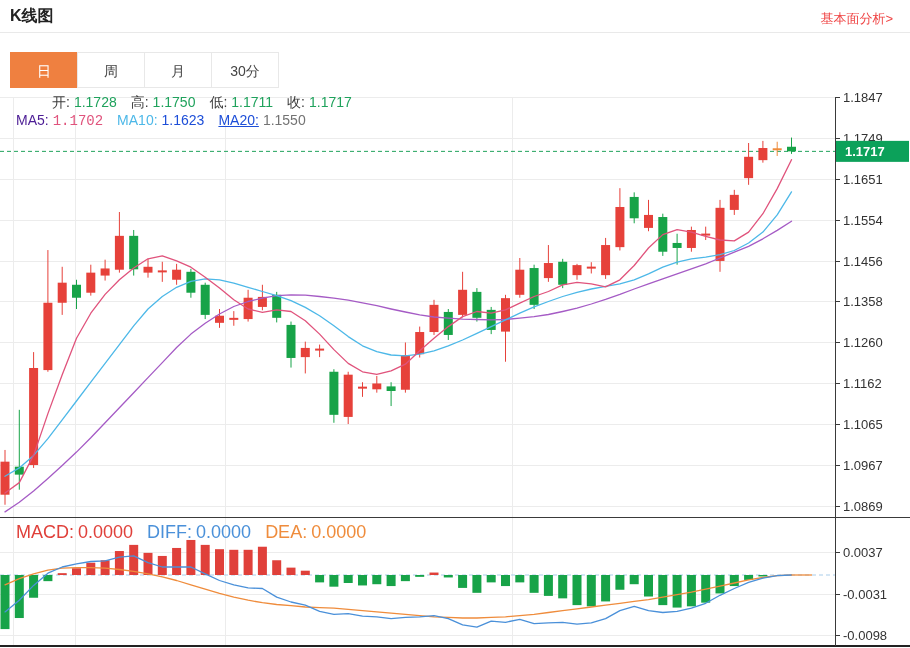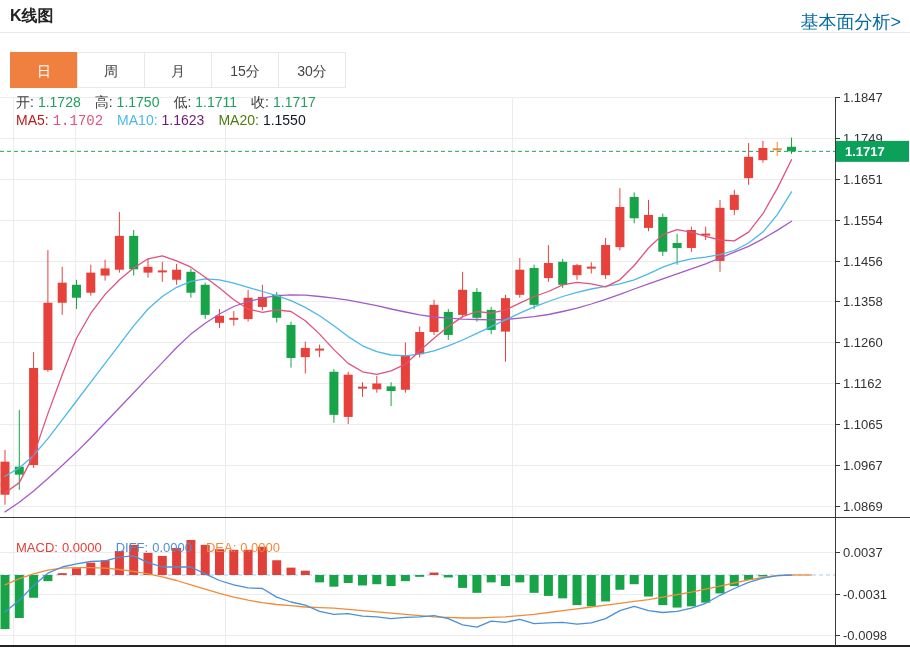--- a/index.html
+++ b/index.html
@@ -1,49 +1,48 @@
 <!DOCTYPE html>
 <html><head>
 <meta charset="utf-8">
 <style>
   html,body{margin:0;padding:0;background:#fff;}
   body{width:910px;height:648px;position:relative;overflow:hidden;
        font-family:"Liberation Sans","DejaVu Sans",sans-serif;}
   .page-header{position:absolute;top:0;left:0;width:910px;height:32px;}
   .page-title{position:absolute;left:10px;top:6px;font-size:16px;font-weight:bold;color:#222;}
-  .header-link{position:absolute;right:9px;top:10px;font-size:18px;color:#0369a1;text-decoration:none;cursor:pointer;}
+  .header-link{position:absolute;right:17px;top:10px;font-size:13px;color:#ef4444;text-decoration:none;cursor:pointer;}
   .header-divider{position:absolute;top:32px;left:0;width:910px;height:1px;background:#e9e9e9;}
   .tab-bar{position:absolute;top:52px;left:10px;height:36px;display:flex;}
   .tab{width:68px;height:36px;line-height:36px;text-align:center;font-size:14px;color:#444;
        background:#fff;border:1px solid #e8e8e8;margin-left:-1px;box-sizing:border-box;cursor:pointer;}
   .tab:first-child{margin-left:0;}
   .tab.active{background:#ef8040;border-color:#ef8040;color:#fff;}
   .chart-wrap{position:absolute;top:88px;left:0;width:910px;height:560px;}
   .overlay{position:absolute;left:16px;font-size:14px;white-space:nowrap;pointer-events:none;}
-  .ov1{top:6px;}
+  .ov1{top:6px;margin-left:36px;}
   .ov2{top:24px;}
-  .ovmacd{top:452px;font-size:13px;}
+  .ovmacd{top:434px;font-size:18px;}
   .overlay span{margin-right:4px;}
   .overlay .grp{margin-right:14px;}
   svg text{font-family:"Liberation Sans","DejaVu Sans",sans-serif;}
 </style>
 </head>
 <body>
 
 <div class="page-header">
   <span class="page-title">K线图</span>
   <a class="header-link">基本面分析&gt;</a>
 </div>
 <div class="header-divider"></div>
 
 <div class="tab-bar">
     <div class="tab active">日</div>
     <div class="tab">周</div>
     <div class="tab">月</div>
-    <div class="tab">15分</div>
     <div class="tab">30分</div>
   </div>
 
 <div class="chart-wrap">
   <svg id="chart-svg" width="910" height="560" viewBox="0 0 910 560">
       <line x1="13" y1="9" x2="13" y2="557.5" stroke="#ececec" stroke-width="1" shape-rendering="crispEdges"></line>
       <line x1="75" y1="9" x2="75" y2="557.5" stroke="#ececec" stroke-width="1" shape-rendering="crispEdges"></line>
       <line x1="225" y1="9" x2="225" y2="557.5" stroke="#ececec" stroke-width="1" shape-rendering="crispEdges"></line>
       <line x1="512" y1="9" x2="512" y2="557.5" stroke="#ececec" stroke-width="1" shape-rendering="crispEdges"></line>
       <line x1="0" y1="9.5" x2="835" y2="9.5" stroke="#ececec" stroke-width="1" shape-rendering="crispEdges"></line>
@@ -262,15 +261,15 @@
       <polyline points="5.0,496.8 19.3,490.7 33.6,485.8 47.9,482.1 62.2,480.2 76.5,479.6 90.8,479.6 105.1,480.2 119.4,481.5 133.7,483.3 148.0,485.8 162.3,488.8 176.6,492.5 190.9,496.8 205.2,501.1 219.5,505.4 233.8,509.1 248.1,512.2 262.4,514.7 276.7,516.5 291.0,517.7 305.3,519.0 319.6,519.6 333.9,520.2 348.2,521.4 362.5,522.6 376.8,523.9 391.1,525.1 405.4,526.3 419.7,527.6 434.0,528.8 448.3,529.4 462.6,530.0 476.9,530.0 491.2,529.4 505.5,528.8 519.8,527.6 534.1,526.3 548.4,524.5 562.7,522.6 577.0,520.8 591.3,519.0 605.6,517.1 619.9,515.3 634.2,513.4 648.5,511.6 662.8,509.1 677.1,506.7 691.4,504.2 705.7,501.1 720.0,498.1 734.3,495.0 748.6,491.9 762.9,489.5 777.2,487.6 791.5,487.0" fill="none" stroke="#ef8c3c" stroke-width="1.3" stroke-linejoin="round" stroke-linecap="round"></polyline>
       <polyline points="5.0,523.9 19.3,512.2 33.6,497.4 47.9,485.2 62.2,479.0 76.5,475.9 90.8,473.5 105.1,472.9 119.4,469.2 133.7,467.9 148.0,474.7 162.3,479.0 176.6,479.0 190.9,479.0 205.2,485.8 219.5,492.5 233.8,496.8 248.1,499.9 262.4,500.5 276.7,509.1 291.0,514.0 305.3,517.1 319.6,523.3 333.9,526.3 348.2,525.7 362.5,528.2 376.8,528.8 391.1,530.6 405.4,529.4 419.7,528.8 434.0,527.6 448.3,530.6 462.6,536.8 476.9,539.2 491.2,533.1 505.5,534.3 519.8,531.3 534.1,535.6 548.4,534.9 562.7,534.3 577.0,536.2 591.3,534.9 605.6,530.6 619.9,522.6 634.2,518.3 648.5,522.6 662.8,524.5 677.1,523.3 691.4,520.2 705.7,515.3 720.0,507.3 734.3,500.5 748.6,494.4 762.9,490.1 777.2,487.6 791.5,487.0" fill="none" stroke="#4a90d9" stroke-width="1.3" stroke-linejoin="round" stroke-linecap="round"></polyline>
       <line x1="791.5" y1="487" x2="812" y2="487" stroke="#ef8c3c" stroke-width="1.3"></line>
       <line x1="0" y1="429.5" x2="910" y2="429.5" stroke="#3a3a3a" stroke-width="1" shape-rendering="crispEdges"></line>
       <line x1="0" y1="557.5" x2="910" y2="557.5" stroke="#222" stroke-width="2" shape-rendering="crispEdges"></line>
       <line x1="835.5" y1="9" x2="835.5" y2="557.5" stroke="#3a3a3a" stroke-width="1" shape-rendering="crispEdges"></line>
       <rect x="836" y="52.866008698561906" width="73" height="21" fill="#0ca15a"></rect>
       <text x="845" y="67.8660086985619" font-size="13" font-weight="bold" fill="#fff">1.1717</text>
     </svg>
   <div class="overlay ov1"><span style="color: rgb(60, 60, 60);">开:</span><span class="grp" style="color: rgb(31, 162, 92);">1.1728</span><span style="color: rgb(60, 60, 60);">高:</span><span class="grp" style="color: rgb(31, 162, 92);">1.1750</span><span style="color: rgb(60, 60, 60);">低:</span><span class="grp" style="color: rgb(31, 162, 92);">1.1711</span><span style="color: rgb(60, 60, 60);">收:</span><span class="grp" style="color: rgb(31, 162, 92);">1.1717</span></div>
-  <div class="overlay ov2"><span style="color: #b91c1c;">MA5:</span><span class="grp" style="color: rgb(224, 83, 124); font-family: Liberation Mono, monospace;">1.1702</span><span style="color: rgb(77, 184, 232);">MA10:</span><span class="grp" style="color: #701a75;">1.1623</span><span style="color: #4d7c0f;">MA20:</span><span class="grp" style="color: #0f172a;">1.1550</span></div>
+  <div class="overlay ov2"><span style="color: #4c1d95;">MA5:</span><span class="grp" style="color: rgb(224, 83, 124); font-family: Liberation Mono, monospace;">1.1702</span><span style="color: rgb(77, 184, 232);">MA10:</span><span class="grp" style="color: #1d4ed8;">1.1623</span><span style="color: #1d4ed8; text-decoration: underline;">MA20:</span><span class="grp" style="color: #737373;">1.1550</span></div>
   <div class="overlay ovmacd"><span style="color: rgb(224, 64, 58);">MACD:</span><span class="grp" style="color: rgb(224, 64, 58);">0.0000</span><span style="color: rgb(74, 144, 217);">DIFF:</span><span class="grp" style="color: rgb(74, 144, 217);">0.0000</span><span style="color: rgb(239, 140, 60);">DEA:</span><span class="grp" style="color: rgb(239, 140, 60);">0.0000</span></div>
 </div>
 
 </body></html>

